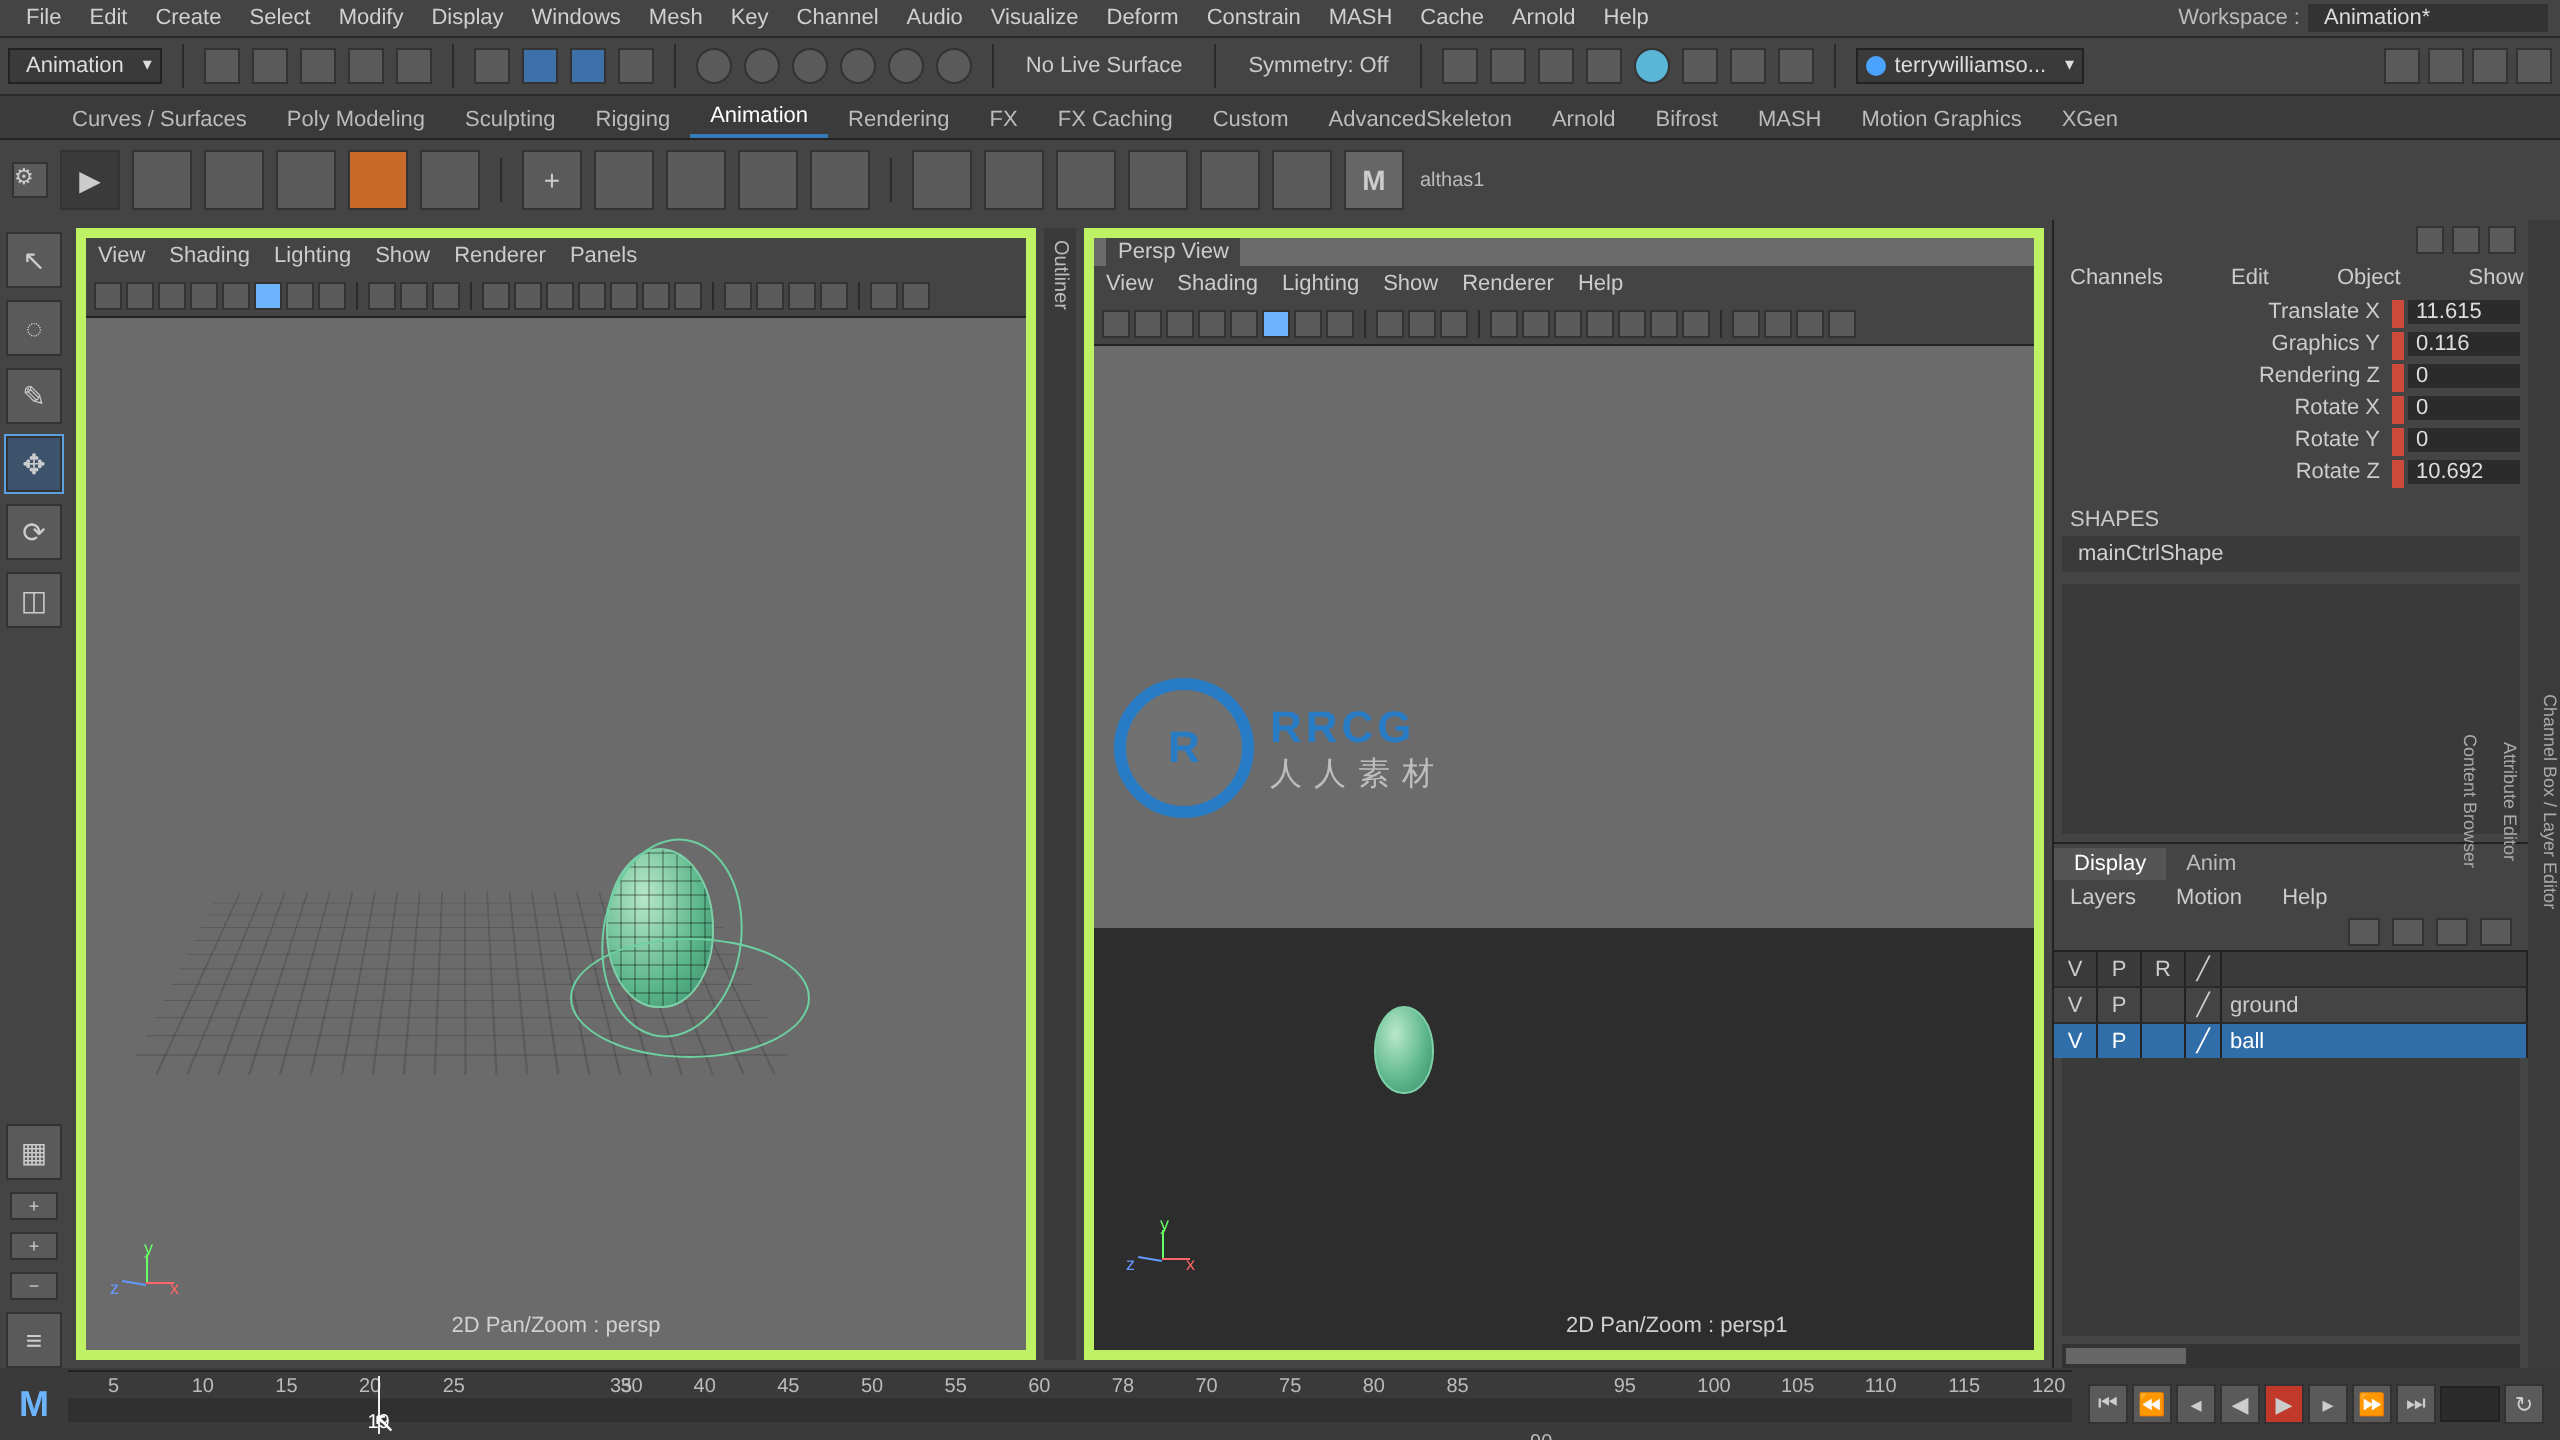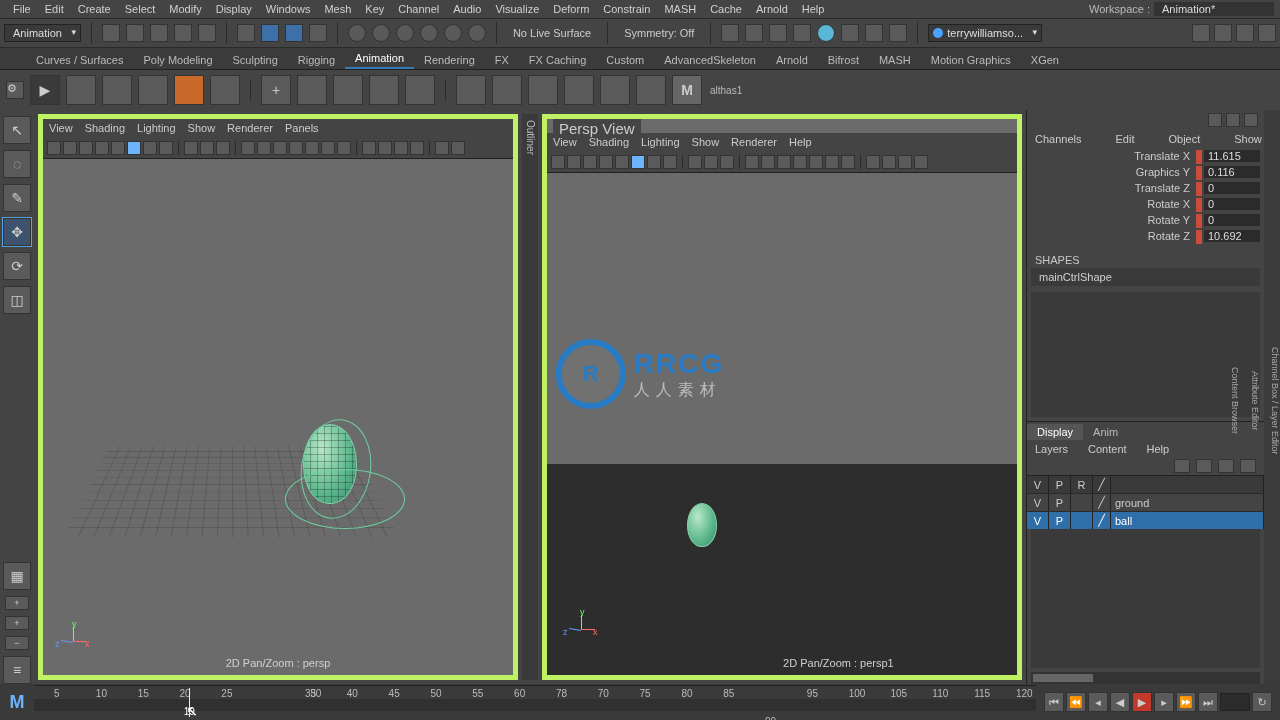--- a/index.html
+++ b/index.html
@@ -50,21 +50,21 @@
 
 
 .viewports { flex: 1; display: flex; gap: 4px; padding: 4px; }
 .viewport { flex: 1; background: #6b6b6b; border: 5px solid #bef264; display: flex; flex-direction: column; position: relative; }
 .vp-head { height: 18px; background: #444; display: flex; align-items: center; padding: 0 6px; gap: 12px; }
 .vp-head .m { color: #ccc; }
 .vp-tools { height: 22px; background: #444; border-bottom: 1px solid #222; display: flex; align-items: center; gap: 2px; padding: 0 4px; }
 .vp-tools .mini { width: 14px; height: 14px; background: #5a5a5a; border: 1px solid #333; }
 .vp-tools .mini.on { background: #6db4ff; }
 .vp-tools .mini-sep { width: 1px; height: 14px; background: #2a2a2a; margin: 0 3px; }
-.vp-title { position: absolute; top: 0; left: 6px; color: #ccc; font-size: 15px; background: #444; padding: 1px 6px; }
+.vp-title { position: absolute; top: 0; left: 6px; color: #ccc; font-size: 11px; background: #444; padding: 1px 6px; }
 .vp-canvas { flex: 1; position: relative; overflow: hidden; }
 .vp-status { position: absolute; bottom: 6px; left: 50%; transform: translateX(-50%); color: #d0d0d0; font-size: 11px; }
 .vp-right .vp-canvas { background: #6b6b6b; }
 .grid-floor { position: absolute; left: 0; right: 0; top: 58%; bottom: 0; background: #2d2d2d; }
 .axis-gizmo { position: absolute; left: 16px; bottom: 20px; width: 30px; height: 30px; }
 .axis-gizmo .y { position: absolute; left: 13px; top: -6px; color: #6f6; font-size: 9px; }
 .axis-gizmo .x { position: absolute; left: 26px; top: 14px; color: #f66; font-size: 9px; }
 .axis-gizmo .z { position: absolute; left: -4px; top: 14px; color: #69f; font-size: 9px; }
 .axis-gizmo .line-y { position: absolute; left: 14px; top: 2px; width: 1px; height: 14px; background: #6f6; }
 .axis-gizmo .line-x { position: absolute; left: 14px; top: 16px; width: 14px; height: 1px; background: #f66; }
@@ -121,21 +121,21 @@
 .tl-ruler .cursor-lab { position: absolute; bottom: 2px; color: #fff; font-size: 10px; transform: translateX(-50%); }
 .tl-controls { display: flex; gap: 2px; padding: 0 8px; align-items: center; }
 .tl-controls .pb { width: 20px; height: 20px; background: #5a5a5a; border: 1px solid #333; display: flex; align-items: center; justify-content: center; font-size: 11px; }
 .tl-controls .pb.rec { background: #c0392b; }
 .tl-controls .txt { width: 30px; height: 18px; background: #2b2b2b; border: 1px solid #222; }
 
 
 .watermark { position: absolute; left: 50%; top: 50%; transform: translate(-50%, -30%); display: flex; align-items: center; gap: 8px; opacity: 0.85; pointer-events: none; }
 .watermark .ring { width: 70px; height: 70px; border: 6px solid #1d7fd6; border-radius: 50%; display: flex; align-items: center; justify-content: center; color: #1d7fd6; font-weight: bold; font-size: 22px; background: rgba(255,255,255,.05); }
 .watermark .txt { display: flex; flex-direction: column; }
-.watermark .txt .a { font-size: 28px; font-weight: bold; color: #1d7fd6; letter-spacing: 2px; }
+.watermark .txt .a { font-size: 22px; font-weight: bold; color: #1d7fd6; letter-spacing: 2px; }
 .watermark .txt .b { font-size: 16px; color: #ccc; letter-spacing: 6px; }
 .arrow-cursor { position: absolute; color: #fff; font-size: 14px; }
 </style>
 </head>
 <body>
 
 <div class="menubar">
   <span class="item">File</span>
   <span class="item">Edit</span>
   <span class="item">Create</span>
@@ -397,21 +397,21 @@
           <span class="lab">Translate X</span>
           <span class="keymark"></span>
           <span class="val">11.615</span>
         </div>
       <div class="cb-row">
           <span class="lab">Graphics Y</span>
           <span class="keymark"></span>
           <span class="val">0.116</span>
         </div>
       <div class="cb-row">
-          <span class="lab">Translate Z</span>
+          <span class="lab">Rendering Z</span>
           <span class="keymark"></span>
           <span class="val">0</span>
         </div>
       <div class="cb-row">
           <span class="lab">Rotate X</span>
           <span class="keymark"></span>
           <span class="val">0</span>
         </div>
       <div class="cb-row">
           <span class="lab">Rotate Y</span>
@@ -427,21 +427,21 @@
     <div class="cb-section">SHAPES</div>
     <div class="cb-obj" style="margin-top:0">mainCtrlShape</div>
     <div class="cb-fill"></div>
 
     <div class="layer-tabs">
       <span class="lt active">Display</span>
       <span class="lt">Anim</span>
     </div>
     <div class="layer-menu">
       <span>Layers</span>
-      <span>Content</span>
+      <span>Motion</span>
       <span>Help</span>
     </div>
     <div class="layer-btns">
       <span class="mini"></span>
       <span class="mini"></span>
       <span class="mini"></span>
       <span class="mini"></span>
     </div>
     <div class="layer-head">
       <div class="lc-v">V</div>

